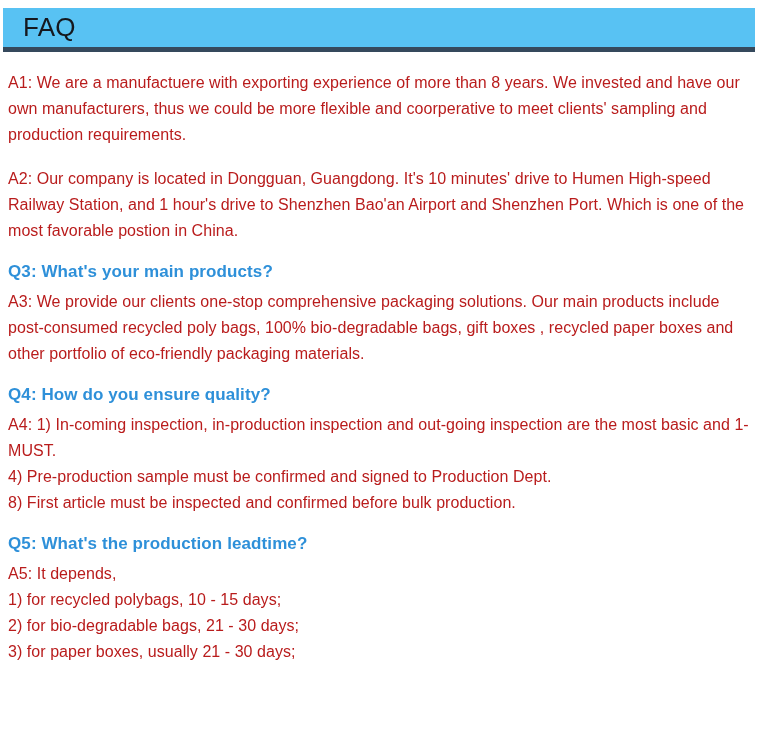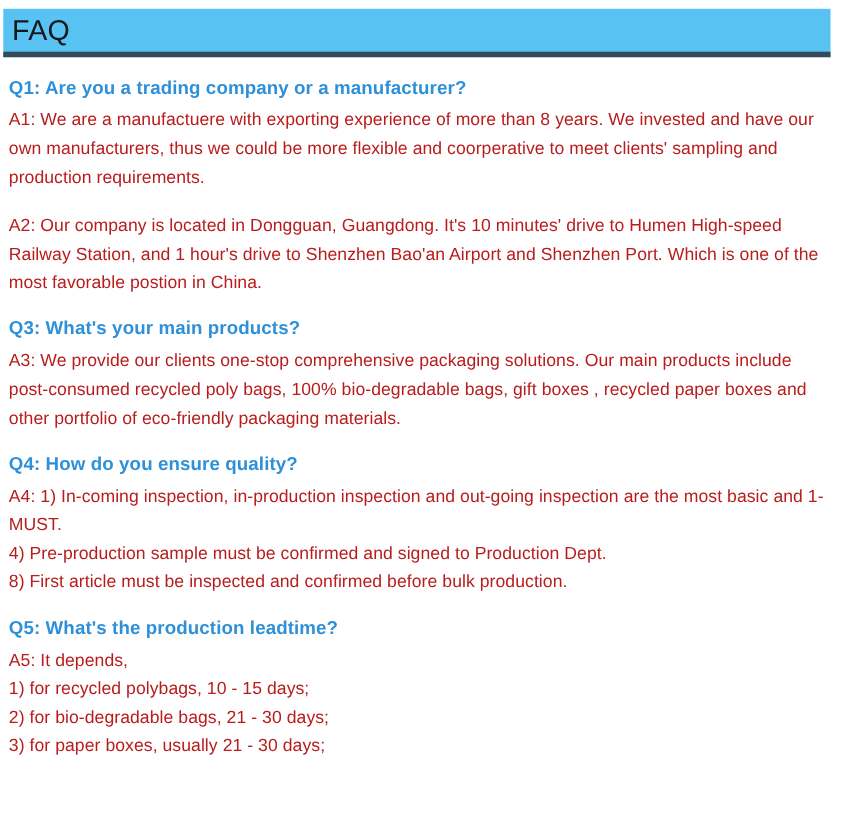--- a/index.html
+++ b/index.html
@@ -15,21 +15,21 @@
     height: 748px;
     background: #ffffff;
   }
   .faq-header {
     margin: 8px 10px 0 3px;
     height: 44px;
     background: #58C2F3;
     border-bottom: 5px solid #35495C;
     display: flex;
     align-items: center;
-    padding-left: 8px;
+    padding-left: 20px;
   }
   .faq-header-title {
     font-size: 26px;
     font-weight: 400;
     color: #15181E;
     letter-spacing: 0.2px;
   }
   .faq-content {
     padding: 0 8px;
   }
@@ -52,21 +52,20 @@
 </style>
 </head>
 <body>
 
 <div class="page">
   <div class="faq-header">
     <span class="faq-header-title">FAQ</span>
   </div>
   <div class="faq-content">
       <div class="faq-section">
-        <div class="faq-question">Q1: Are you a trading company or a manufacturer?</div>
         <div class="faq-answer-line">A1: We are a manufactuere with exporting experience of more than 8 years. We invested and have our own manufacturers, thus we could be more flexible and coorperative to meet clients' sampling and production requirements.</div>
       </div>
       <div class="faq-section">
         <div class="faq-answer-line">A2: Our company is located in Dongguan, Guangdong. It's 10 minutes' drive to Humen High-speed Railway Station, and 1 hour's drive to Shenzhen Bao'an Airport and Shenzhen Port. Which is one of the most favorable postion in China.</div>
       </div>
       <div class="faq-section">
         <div class="faq-question">Q3: What's your main products?</div>
         <div class="faq-answer-line">A3: We provide our clients one-stop comprehensive packaging solutions. Our main products include post-consumed recycled poly bags, 100% bio-degradable bags, gift boxes , recycled paper boxes and other portfolio of eco-friendly packaging materials.</div>
       </div>
       <div class="faq-section">

